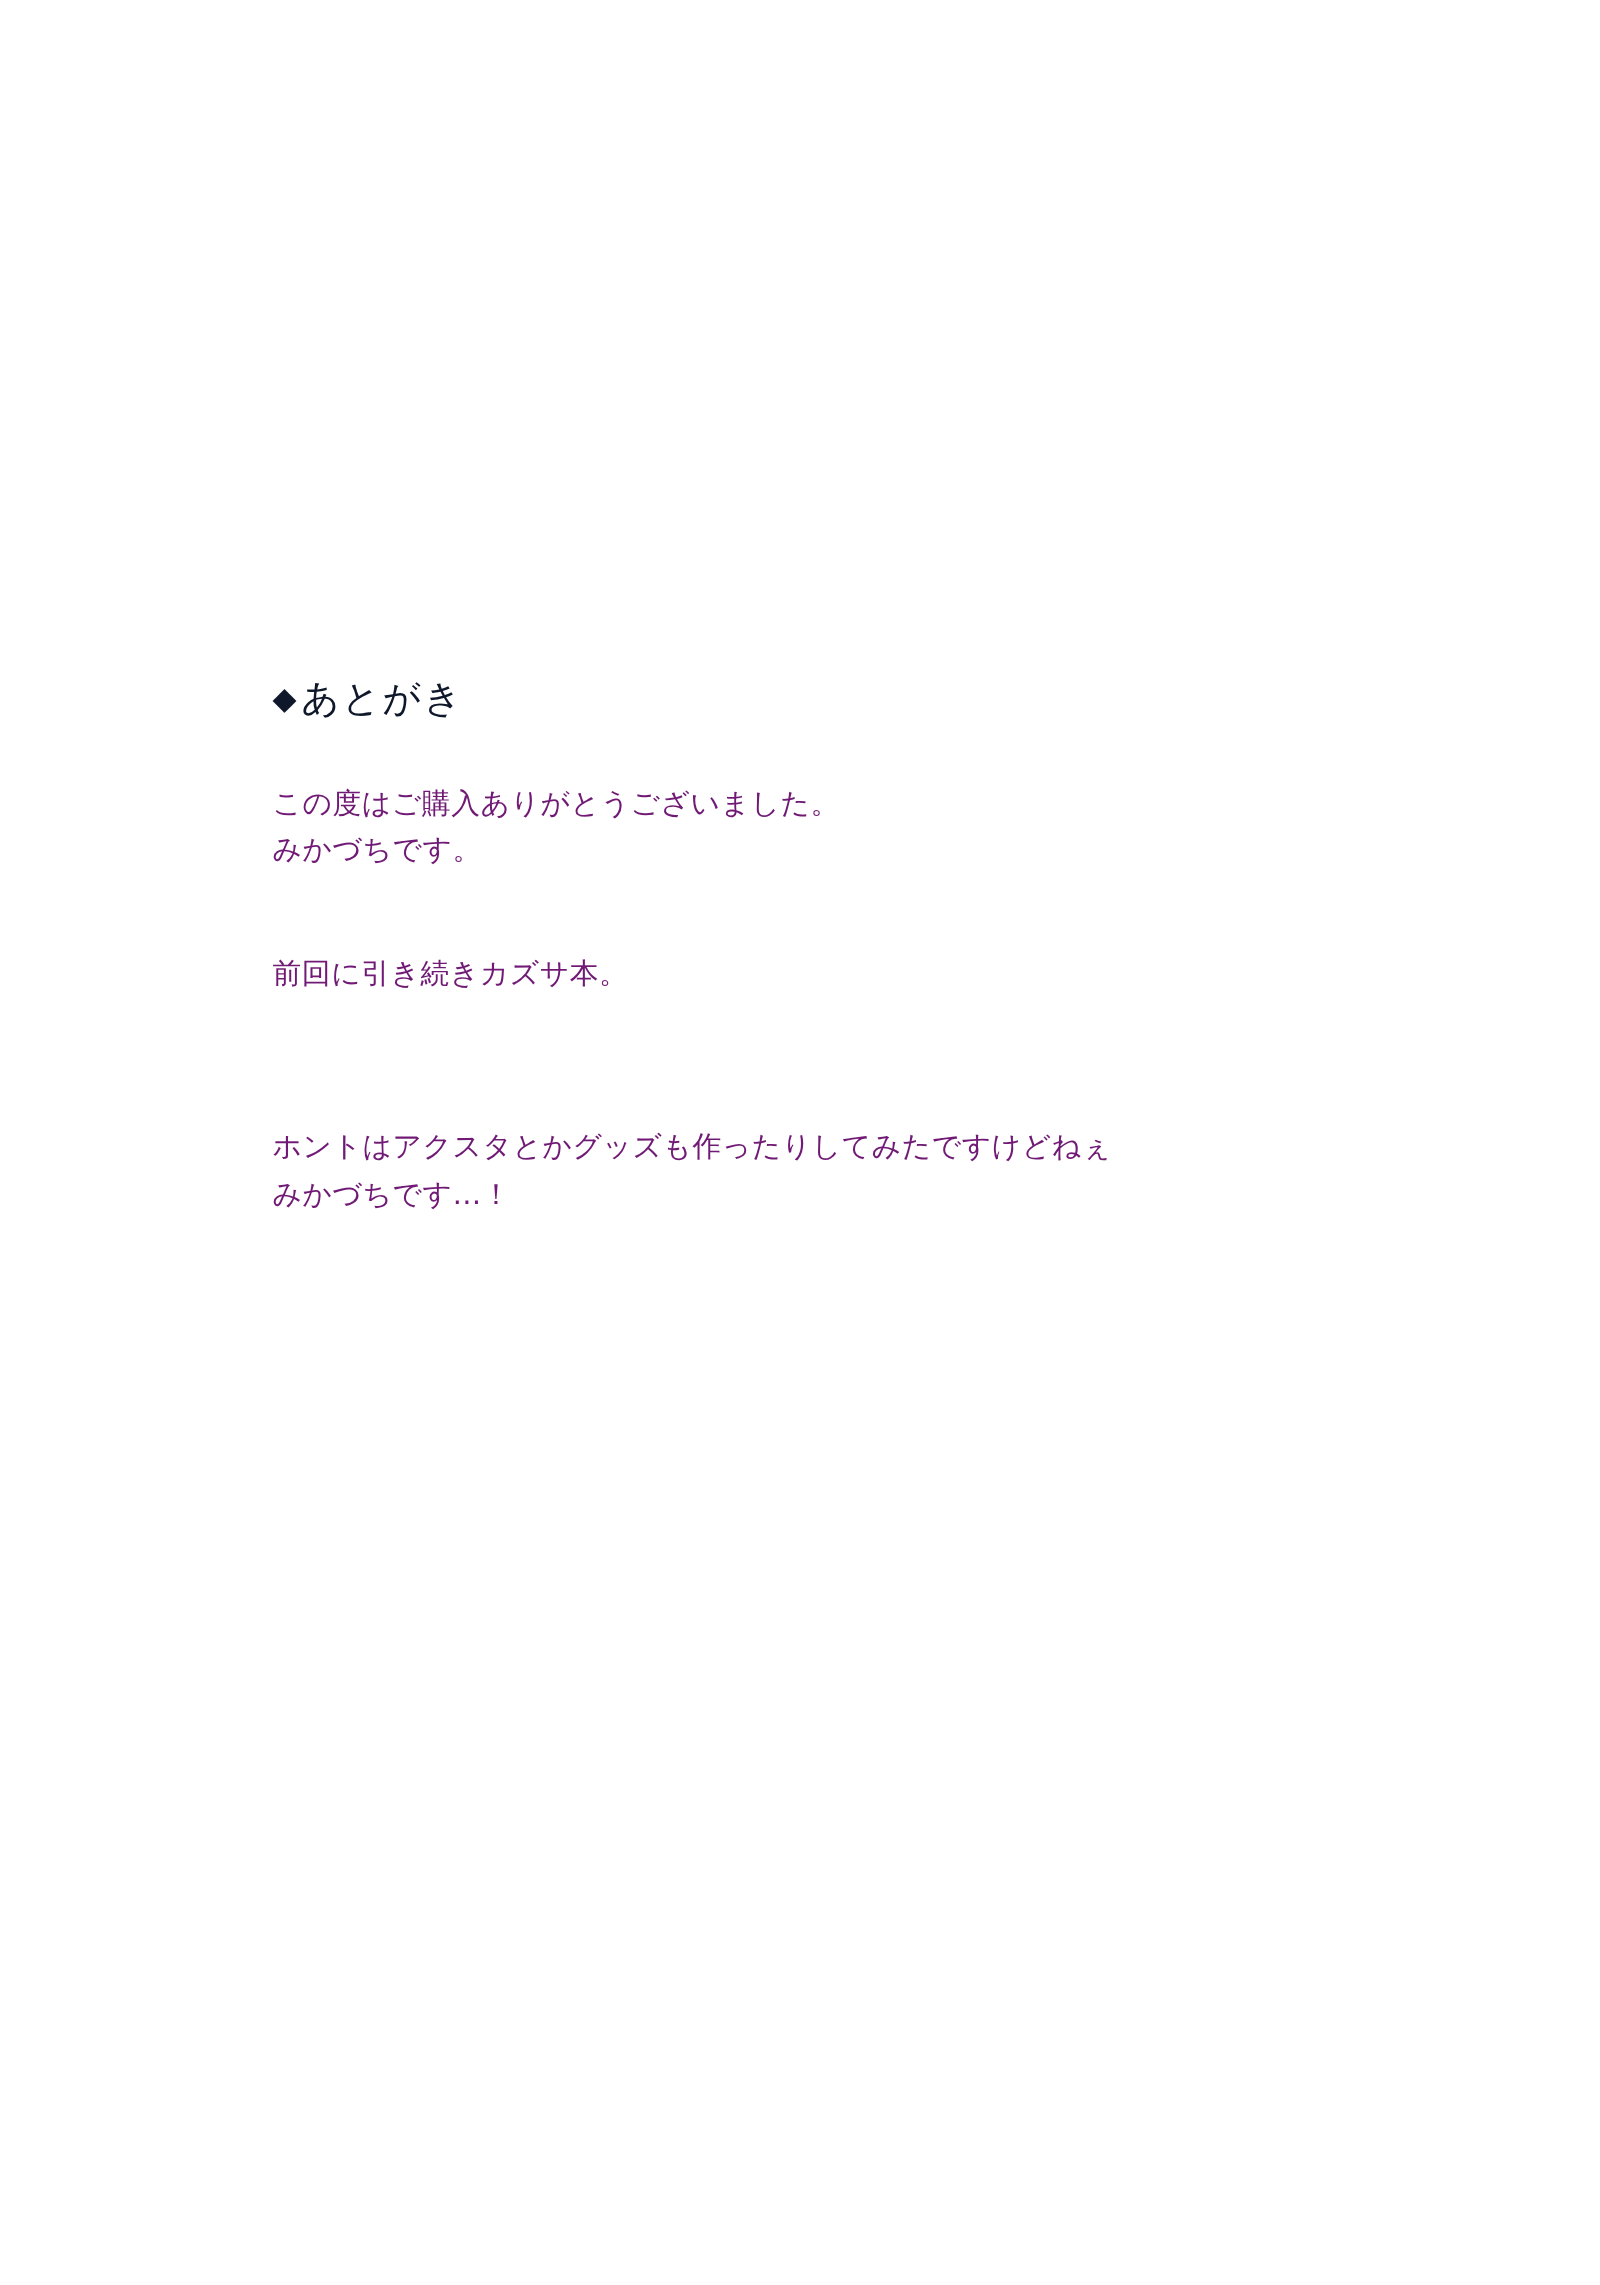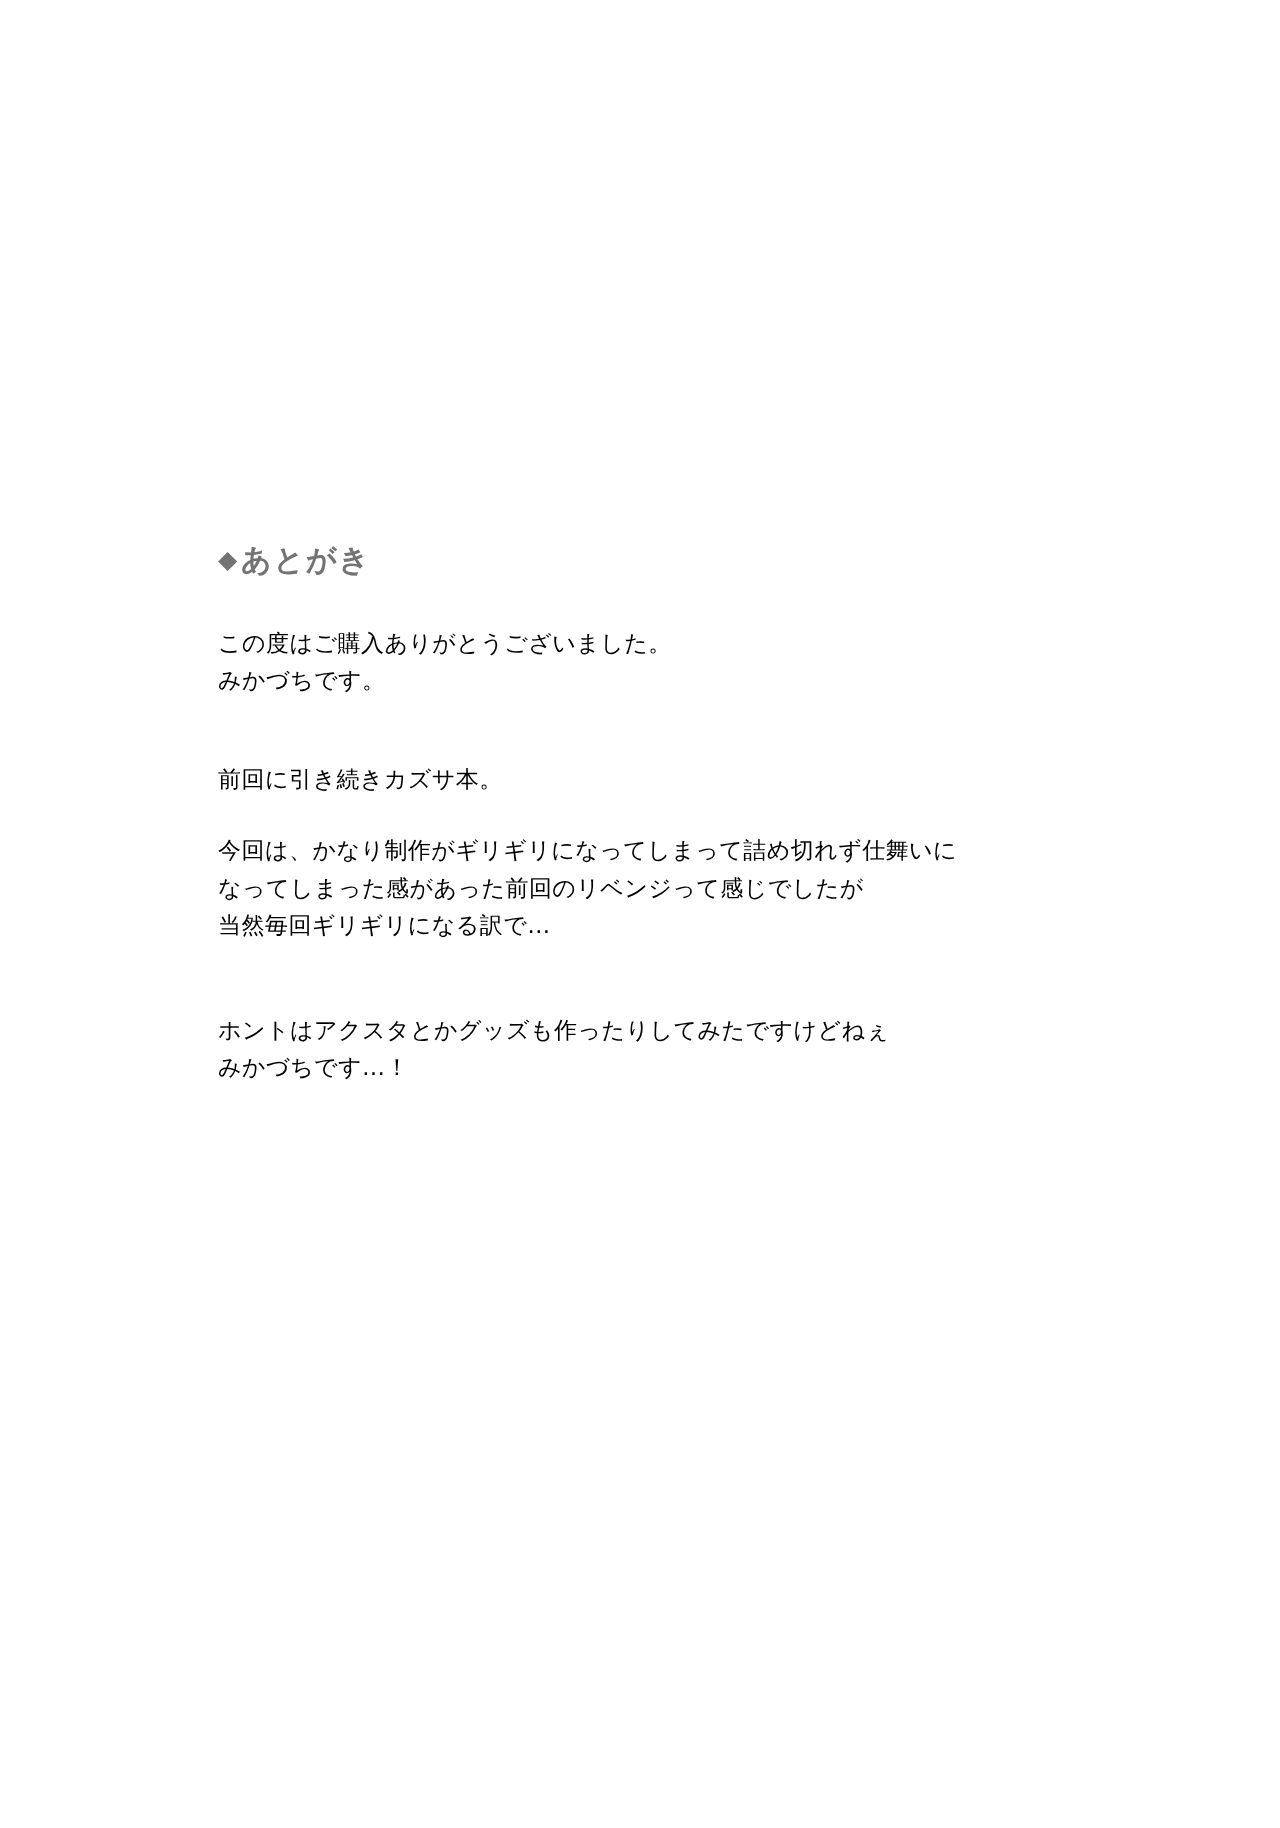--- a/index.html
+++ b/index.html
@@ -26,35 +26,35 @@
   .content {
     position: absolute;
     left: 218px;
     top: 540px;
     width: 900px;
   }
   .heading {
     font-size: 30px;
     line-height: 1.35;
     letter-spacing: 0.06em;
-    font-weight: 700;
-    color: #737373;
+    font-weight: 400;
+    color: #0f172a;
     margin: 0 0 44px 0;
     white-space: pre;
   }
   .heading .diamond {
     font-size: 25px;
     vertical-align: 2px;
     margin-right: 2px;
   }
   .para {
     font-size: 23px;
     line-height: 1.62;
     letter-spacing: 0.02em;
-    color: #000000;
+    color: #701a75;
     margin: 0;
     white-space: pre-line;
   }
   .gap-lg { height: 62px; }
   .gap-md { height: 34px; }
 </style>
 </head>
 <body>
 
 <div class="page">
@@ -64,23 +64,20 @@
 
     <p class="para">この度はご購入ありがとうございました。
 みかづちです。</p>
 
     <div class="gap-lg"></div>
 
     <p class="para">前回に引き続きカズサ本。</p>
 
     <div class="gap-md"></div>
 
-    <p class="para">今回は、かなり制作がギリギリになってしまって詰め切れず仕舞いに
-なってしまった感があった前回のリベンジって感じでしたが
-当然毎回ギリギリになる訳で…</p>
 
     <div class="gap-md"></div>
 
 
     <div class="gap-md"></div>
 
     <p class="para">ホントはアクスタとかグッズも作ったりしてみたですけどねぇ
 みかづちです…！</p>
 
     <div class="gap-md"></div>

